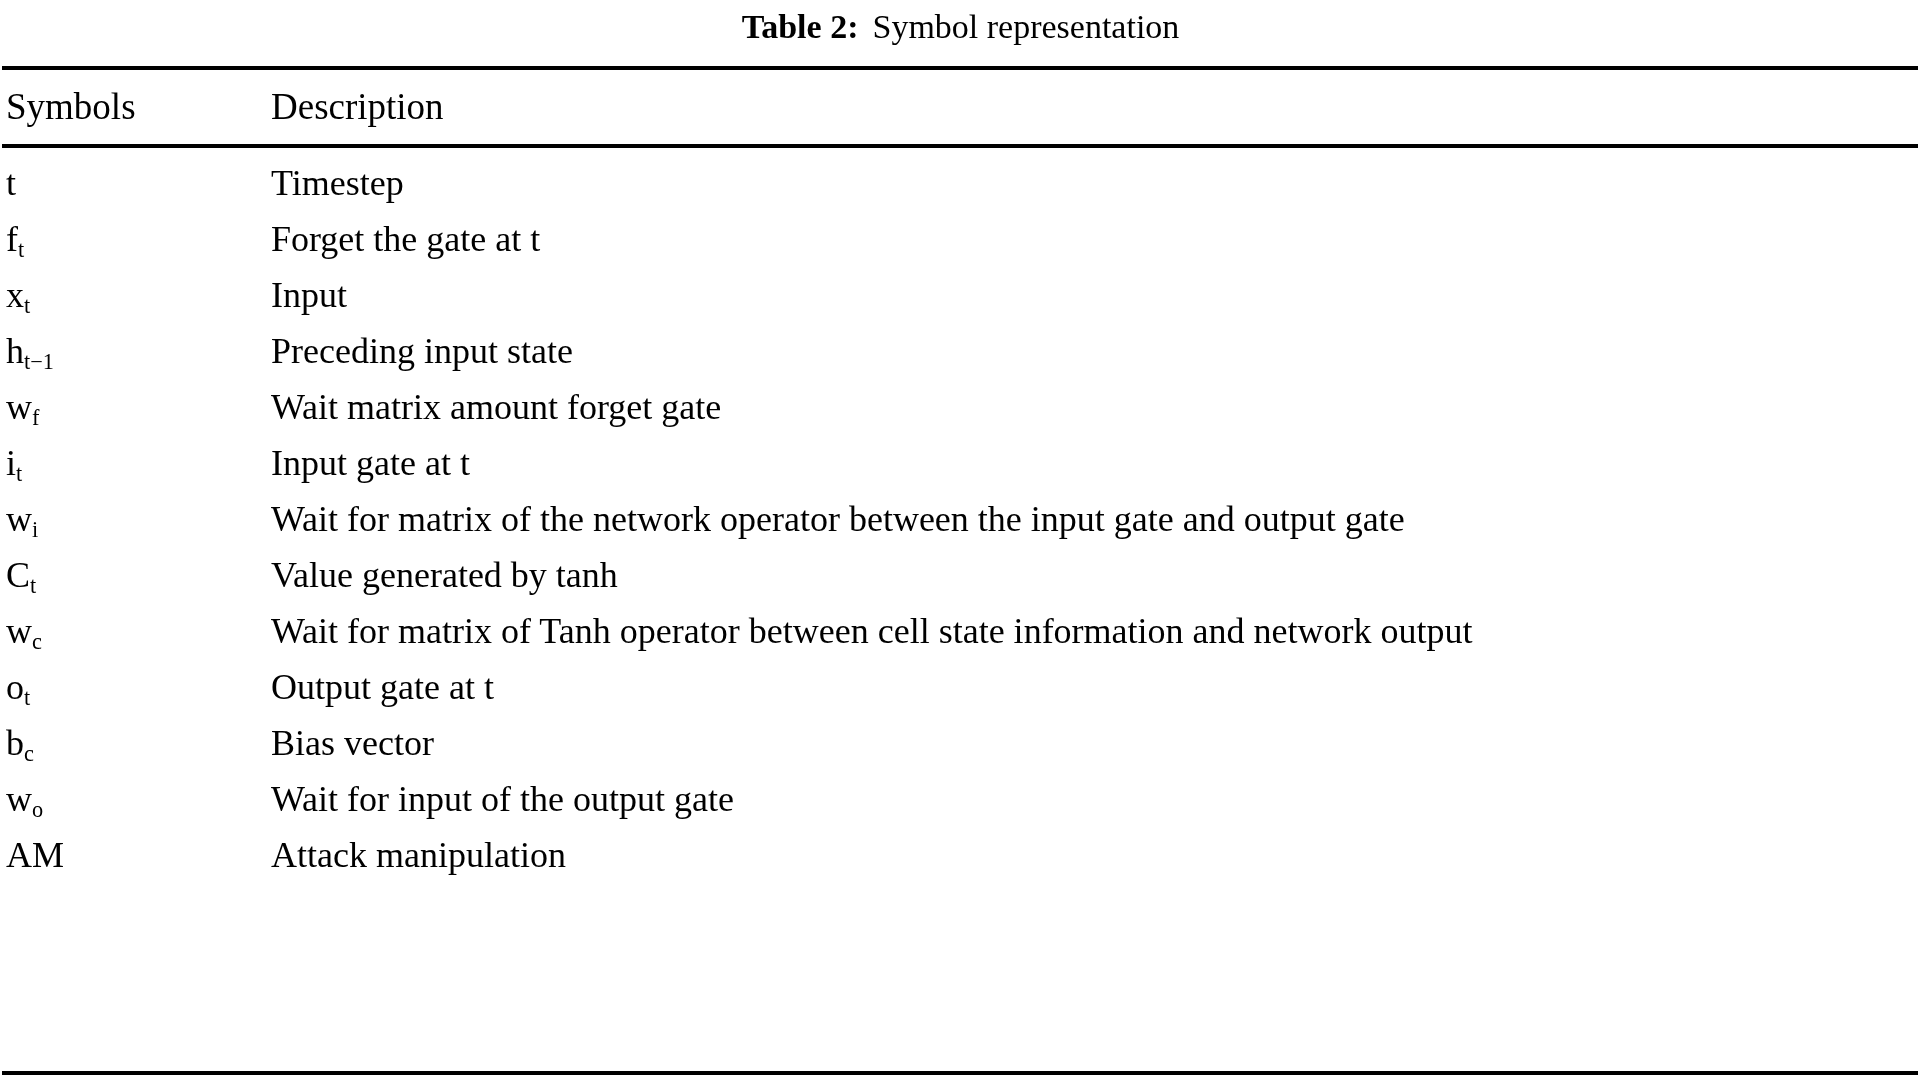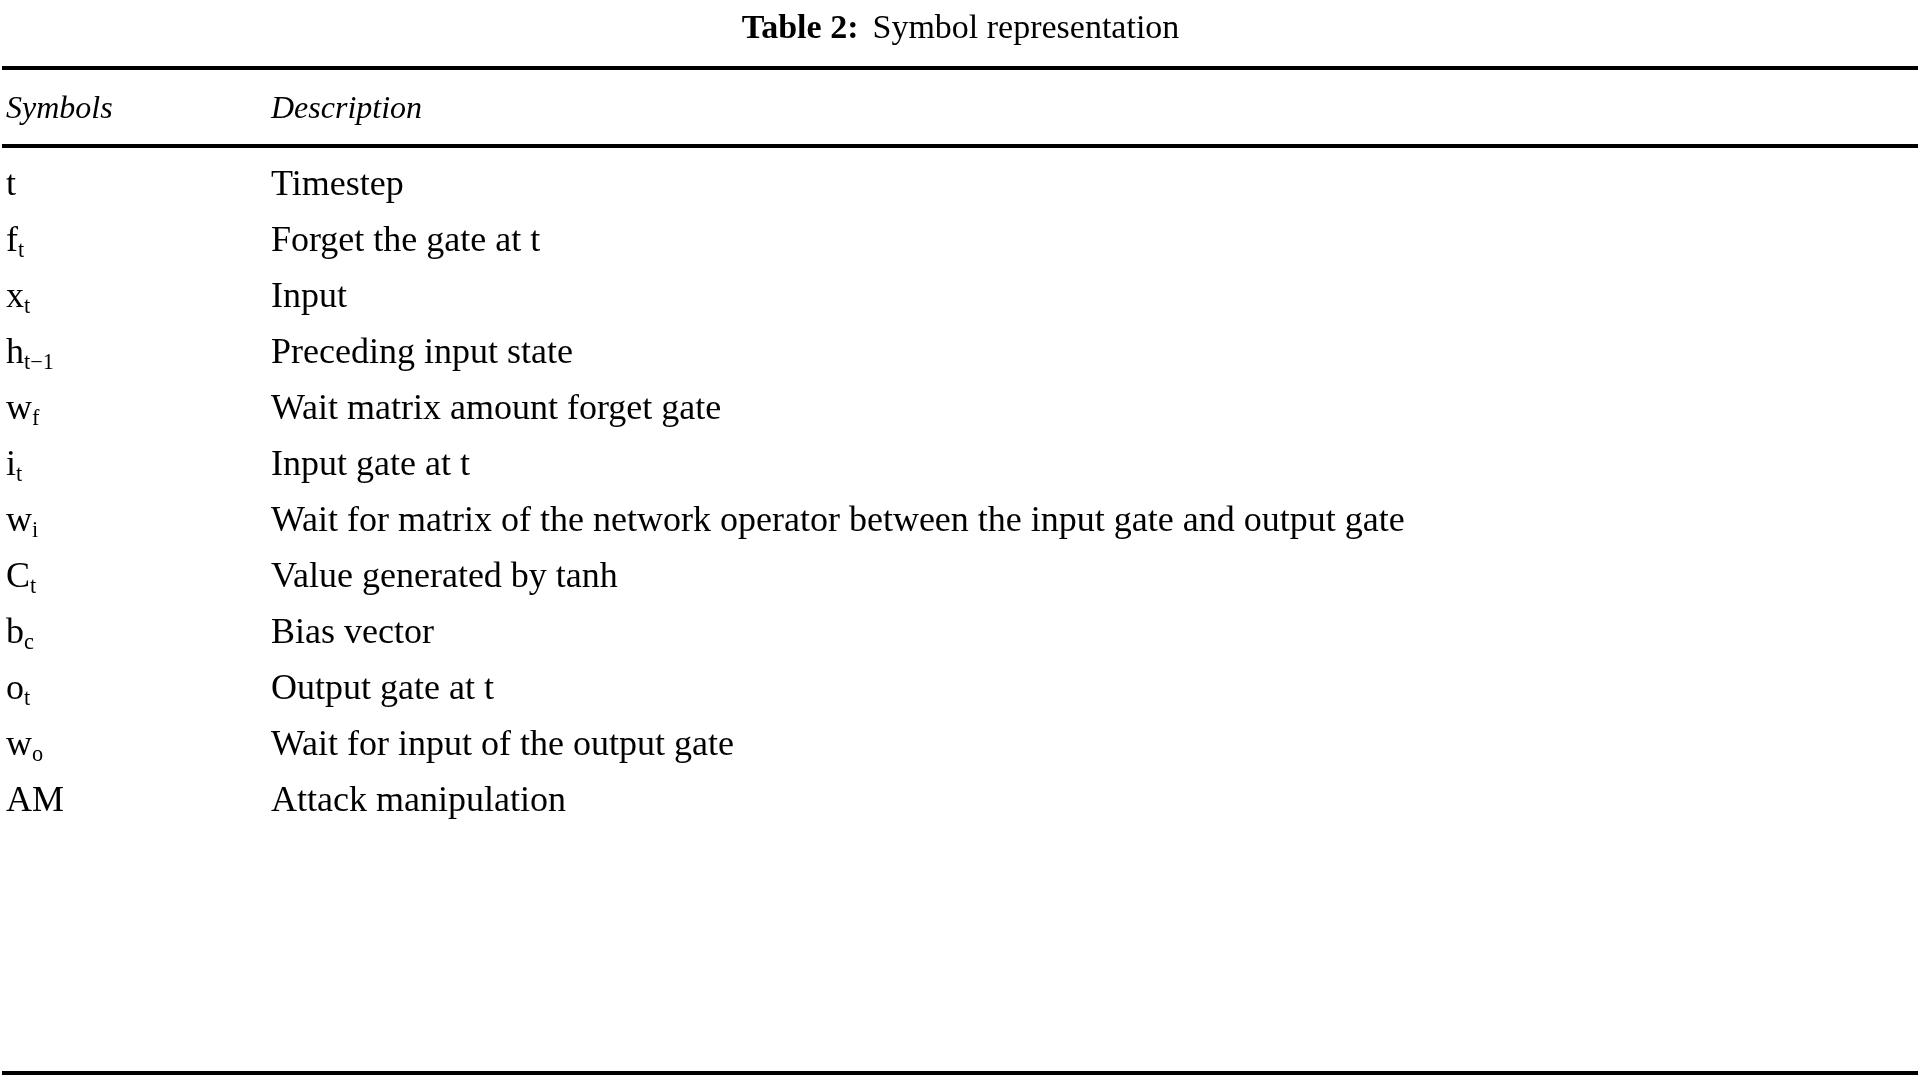--- a/index.html
+++ b/index.html
@@ -70,22 +70,21 @@
     font-size: 36px;
     line-height: 50px;
     white-space: nowrap;
   }
   .col-sym  { width: 265px; padding-left: 6px !important; }
   .col-desc { width: 1650px; }
 
   .head-row td {
     height: 74px;
     line-height: 74px;
-    font-size: 32px;
-    font-style: italic;
+    font-size: 37px;
   }
   .head-row .col-sym  { padding-left: 6px !important; }
 
   .body-start td { padding-top: 14px !important; }
 
   .data-row td { height: 56px; }
 
   sub {
     font-size: 0.62em;
     vertical-align: baseline;
@@ -139,26 +138,30 @@
         </tr>
         <tr class="data-row">
           <td class="col-sym"><span>w</span><sub>i</sub></td>
           <td class="col-desc">Wait for matrix of the network operator between the input gate and output gate</td>
         </tr>
         <tr class="data-row">
           <td class="col-sym"><span>C</span><sub>t</sub></td>
           <td class="col-desc">Value generated by tanh</td>
         </tr>
         <tr class="data-row">
-          <td class="col-sym"><span>b</span><sub>c</sub></td>
-          <td class="col-desc">Bias vector</td>
+          <td class="col-sym"><span>w</span><sub>c</sub></td>
+          <td class="col-desc">Wait for matrix of Tanh operator between cell state information and network output</td>
         </tr>
         <tr class="data-row">
           <td class="col-sym"><span>o</span><sub>t</sub></td>
           <td class="col-desc">Output gate at t</td>
+        </tr>
+        <tr class="data-row">
+          <td class="col-sym"><span>b</span><sub>c</sub></td>
+          <td class="col-desc">Bias vector</td>
         </tr>
         <tr class="data-row">
           <td class="col-sym"><span>w</span><sub>o</sub></td>
           <td class="col-desc">Wait for input of the output gate</td>
         </tr>
         <tr class="data-row">
           <td class="col-sym"><span>AM</span></td>
           <td class="col-desc">Attack manipulation</td>
         </tr>
       </tbody>

